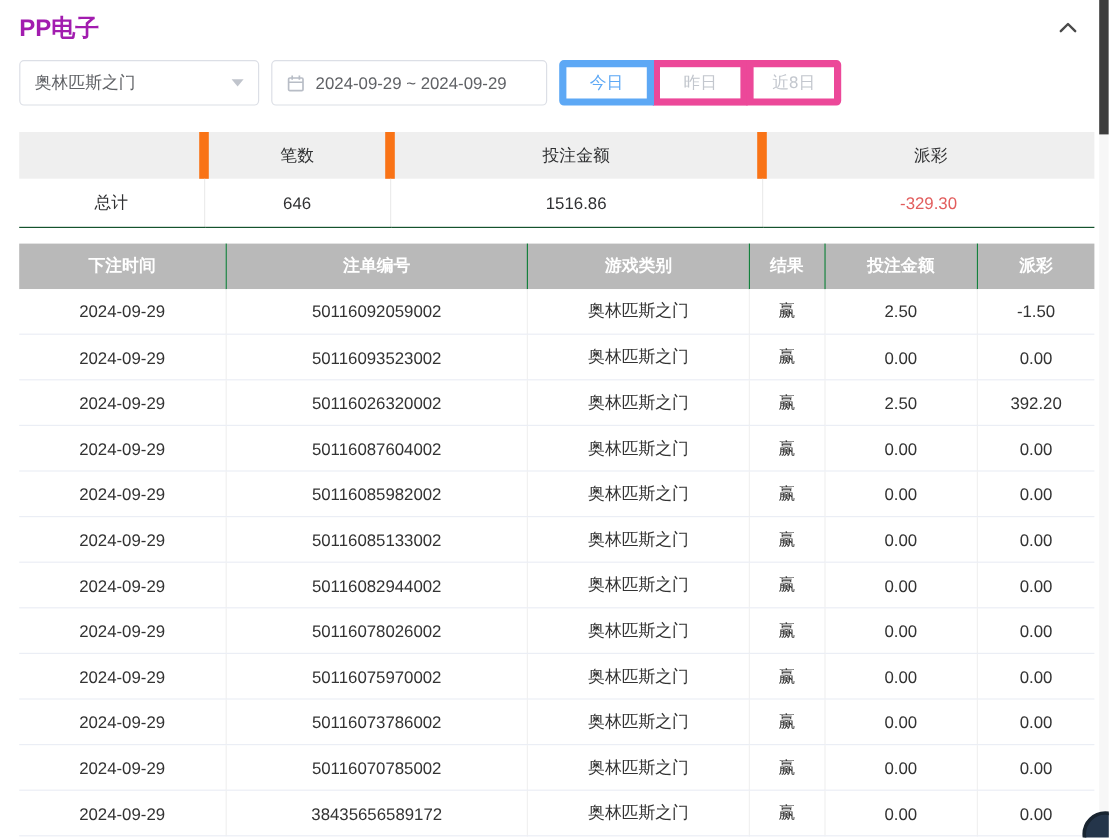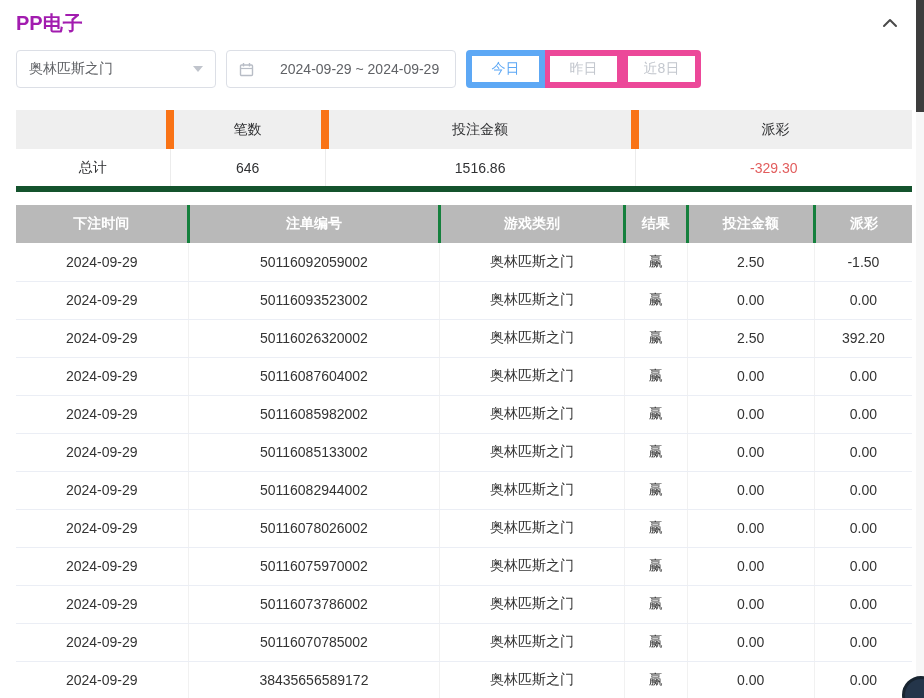--- a/index.html
+++ b/index.html
@@ -41,21 +41,21 @@
   }
   .caret-down {
     width: 0; height: 0;
     border-left: 5px solid transparent;
     border-right: 5px solid transparent;
     border-top: 6px solid #c0c4cc;
   }
   .date-box {
     width: 230px; height: 38px;
     border: 1px solid #dcdfe6; border-radius: 4px;
-    display: flex; align-items: center; gap: 26px;
+    display: flex; align-items: center; gap: 9px;
     padding: 0 12px; color: #606266; background: #fff; cursor: pointer;
   }
   .btn-group { display: flex; }
   .btn-group button {
     height: 38px; min-width: 79px;
     background: #fff;
     border: 6px solid #ec4899;
     color: #c3c7ce;
     font-size: 14px;
     font-family: inherit;
@@ -84,39 +84,39 @@
     background: #efefef;
     height: 39px;
     font-weight: 400;
     color: #303133;
     border-right: 8px solid #f97316;
   }
   .summary-table th:last-child { border-right: none; }
   .summary-table td {
     height: 40px;
     background: #fff;
-    border-bottom: 6px solid #14532d;
+    border-bottom: 1px solid #14532d;
     border-right: 1px solid #ececec;
   }
   .summary-table td:last-child { border-right: none; }
 
   
   .bet-table {
     width: 896px;
     margin: 13px 16px 0 16px;
     border-collapse: collapse;
     text-align: center;
     table-layout: fixed;
   }
   .bet-table th {
     background: #b9b9b9;
     color: #ffffff;
     height: 38px;
     font-weight: 700;
-    border-right: 3px solid #15803d;
+    border-right: 1px solid #15803d;
   }
   .bet-table th:last-child { border-right: none; }
   .bet-table td {
     height: 38px;
     background: #fff;
     border-bottom: 1px solid #ebeef5;
     border-right: 1px solid #f1f1f1;
     color: #333;
   }
   .bet-table td:last-child { border-right: none; }

